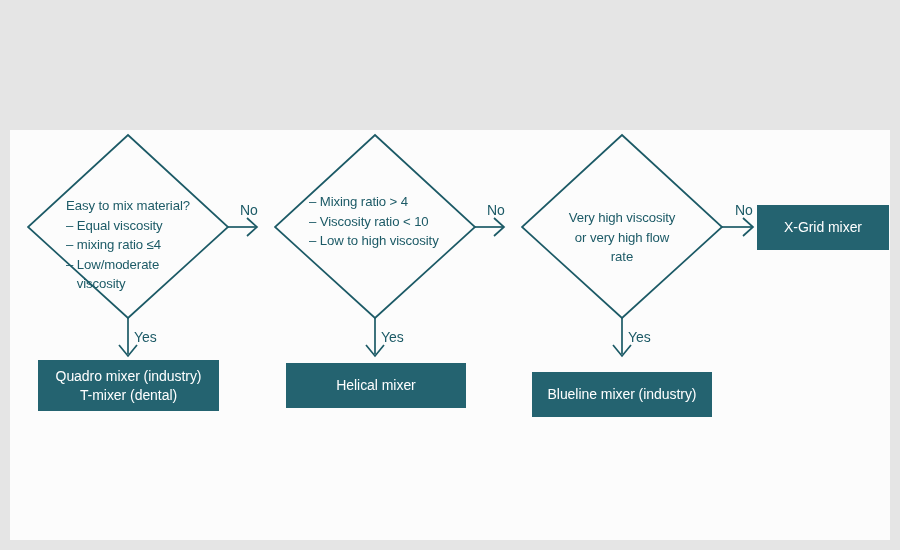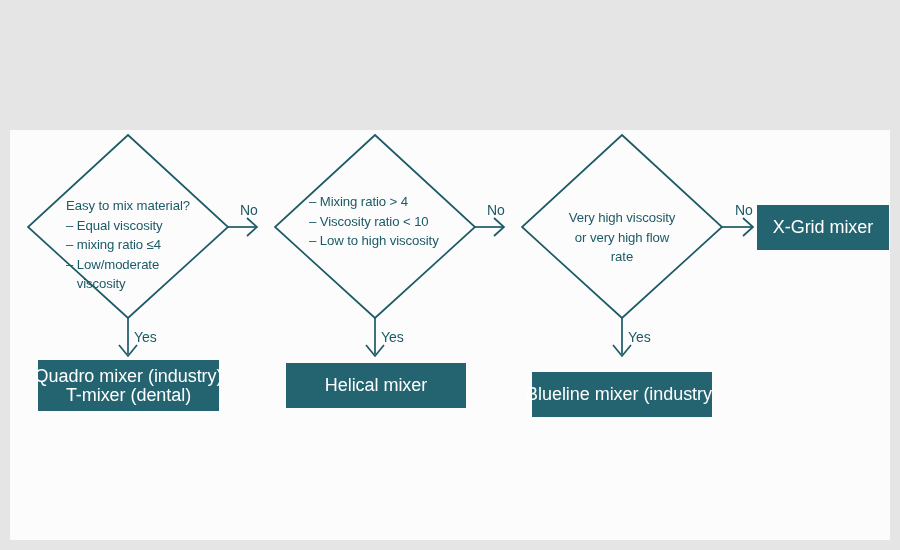--- a/index.html
+++ b/index.html
@@ -55,21 +55,21 @@
   .result-box {
     position: absolute;
     background: #246370;
     display: flex;
     align-items: center;
     justify-content: center;
     box-sizing: border-box;
   }
   .result-box-label {
     color: #ffffff;
-    font-size: 18px;
+    font-size: 14px;
     line-height: 19px;
     text-align: center;
     white-space: pre;
     letter-spacing: -0.05px;
   }
 </style>
 </head>
 <body>
 
 <div id="stage">

